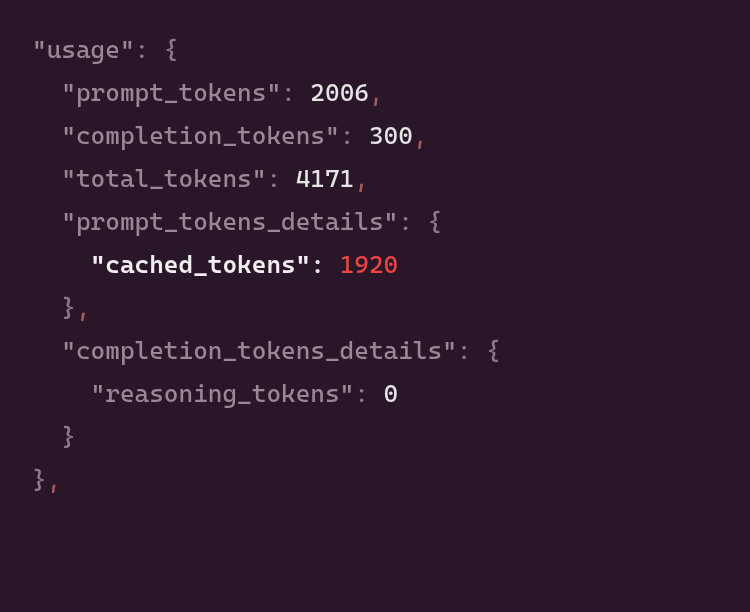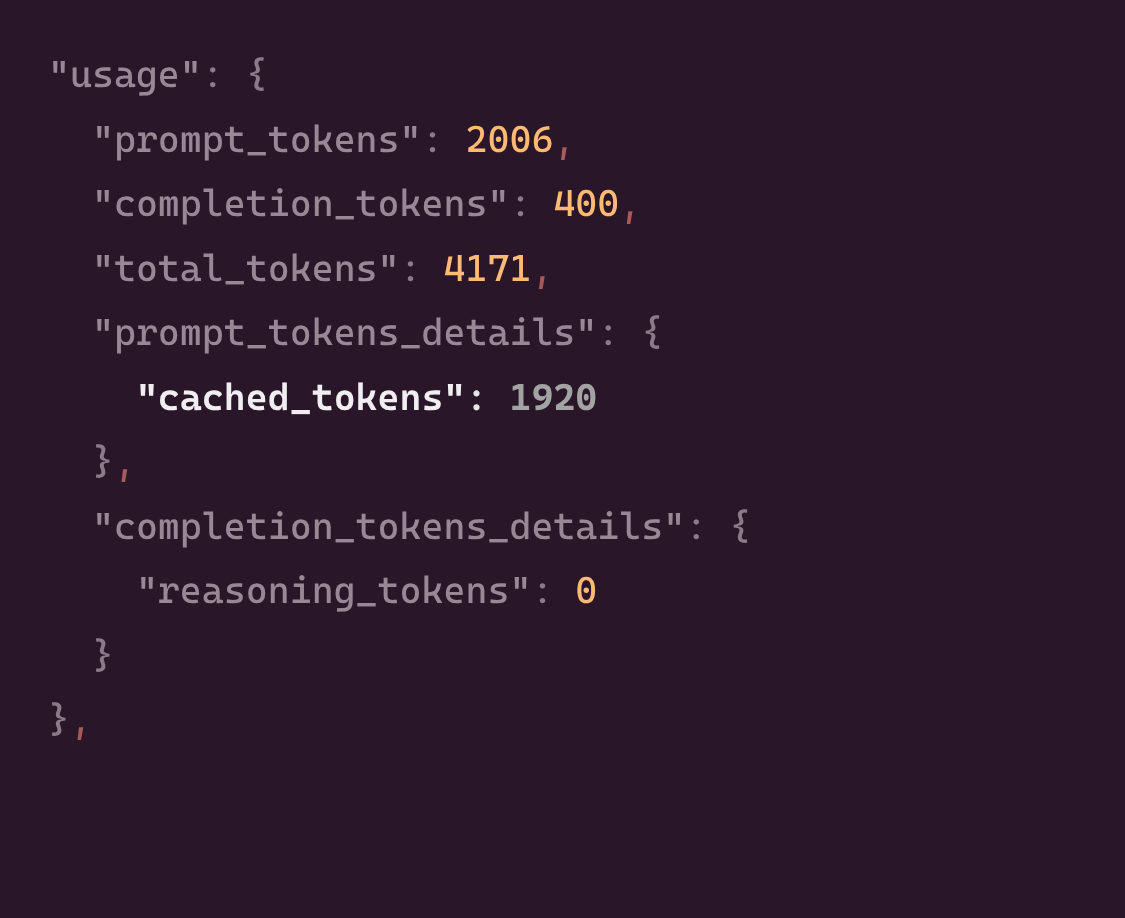--- a/index.html
+++ b/index.html
@@ -12,33 +12,33 @@
       line-height: 1.72;
       padding: 28px 32px;
       overflow: hidden;
       color: #8b7a8a;
     }
     pre {
       font-family: inherit;
       white-space: pre;
     }
     .k  { color: #9a8796; }        
-    .n  { color: #fdba74; }        
+    .n  { color: #e5e5e5; }        
     .p  { color: #8b7a8a; }        
     .c  { color: #a85a5a; }        
     .kh { color: #f0eef0; font-weight: 600; }  
-    .nh { color: #a3a3a3; font-weight: 700; }  
+    .nh { color: #ef4444; font-weight: 400; }  
     .ph { color: #e8e5e8; font-weight: 600; }  
   </style>
 </head>
 <body>
 
 <pre id="code"><span class="k">"usage"</span><span class="p">: </span><span class="p">{</span>
   <span class="k">"prompt_tokens"</span><span class="p">: </span><span class="n">2006</span><span class="c">,</span>
-  <span class="k">"completion_tokens"</span><span class="p">: </span><span class="n">400</span><span class="c">,</span>
+  <span class="k">"completion_tokens"</span><span class="p">: </span><span class="n">300</span><span class="c">,</span>
   <span class="k">"total_tokens"</span><span class="p">: </span><span class="n">4171</span><span class="c">,</span>
   <span class="k">"prompt_tokens_details"</span><span class="p">: </span><span class="p">{</span>
     <span class="kh">"cached_tokens"</span><span class="ph">: </span><span class="nh">1920</span>
   <span class="p">}</span><span class="c">,</span>
   <span class="k">"completion_tokens_details"</span><span class="p">: </span><span class="p">{</span>
     <span class="k">"reasoning_tokens"</span><span class="p">: </span><span class="n">0</span>
   <span class="p">}</span>
 <span class="p">}</span><span class="c">,</span></pre>
 
 </body></html>

